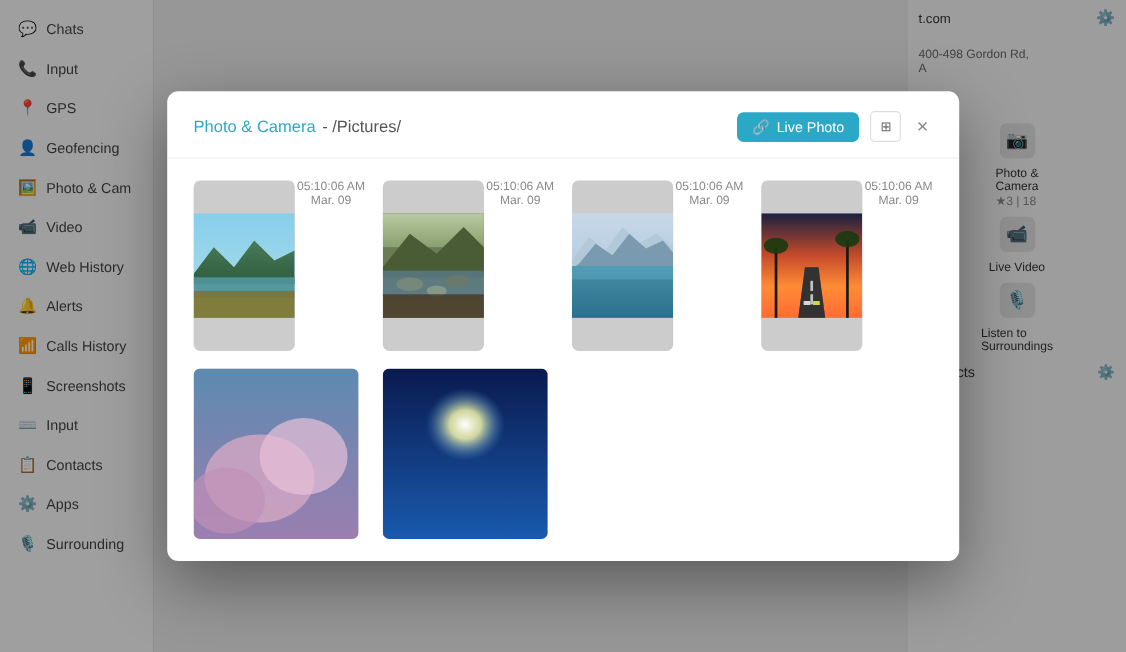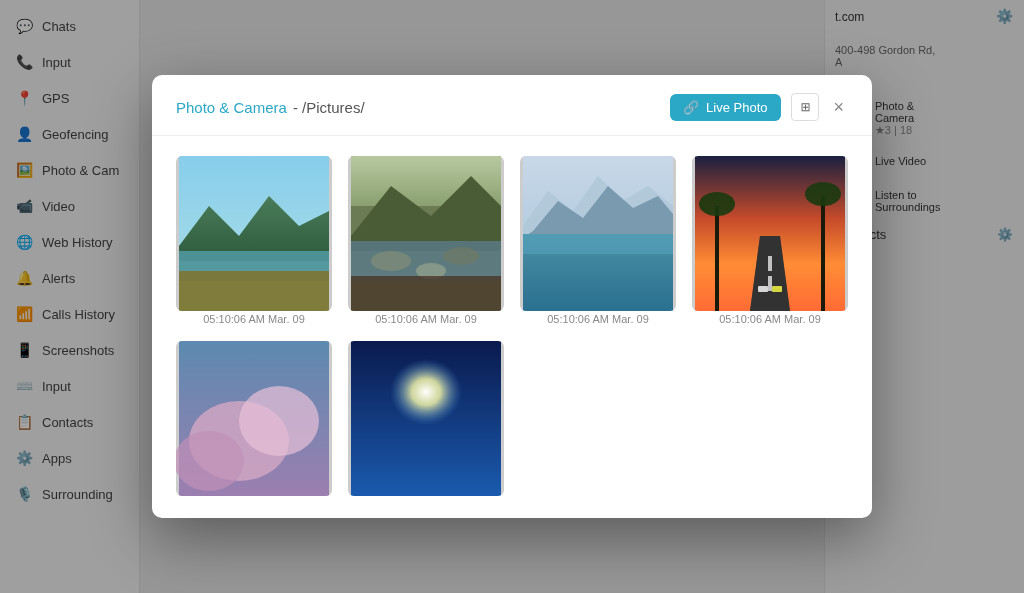--- a/index.html
+++ b/index.html
@@ -70,32 +70,33 @@
       overflow: hidden;
     }
     .right-panel-top {
       margin-bottom: 20px;
       font-size: 12px;
       color: #333;
     }
     .right-panel-addr {
       font-size: 11px;
       color: #666;
-      margin-bottom: 10px;
+      margin-bottom: 22px;
     }
     .right-panel-more {
       color: #888;
       font-size: 11px;
       margin-bottom: 10px;
     }
     .right-panel-item {
       display: flex;
       align-items: center;
       gap: 8px;
       margin-bottom: 8px;
+      flex-direction: column;
     }
     .right-panel-item-icon {
       width: 32px;
       height: 32px;
       background: #ddd;
       border-radius: 6px;
       display: flex;
       align-items: center;
       justify-content: center;
       font-size: 16px;
@@ -226,21 +227,21 @@
     }
 
     .photo-grid {
       display: grid;
       grid-template-columns: repeat(4, 1fr);
       gap: 16px;
     }
 
     .photo-item {
       display: flex;
-      flex-direction: column;
+      flex-direction: row;
       gap: 2px;
       cursor: pointer;
     }
 
     .photo-thumb {
       border-radius: 6px;
       overflow: hidden;
       height: 155px;
       background: #ccc;
     }

